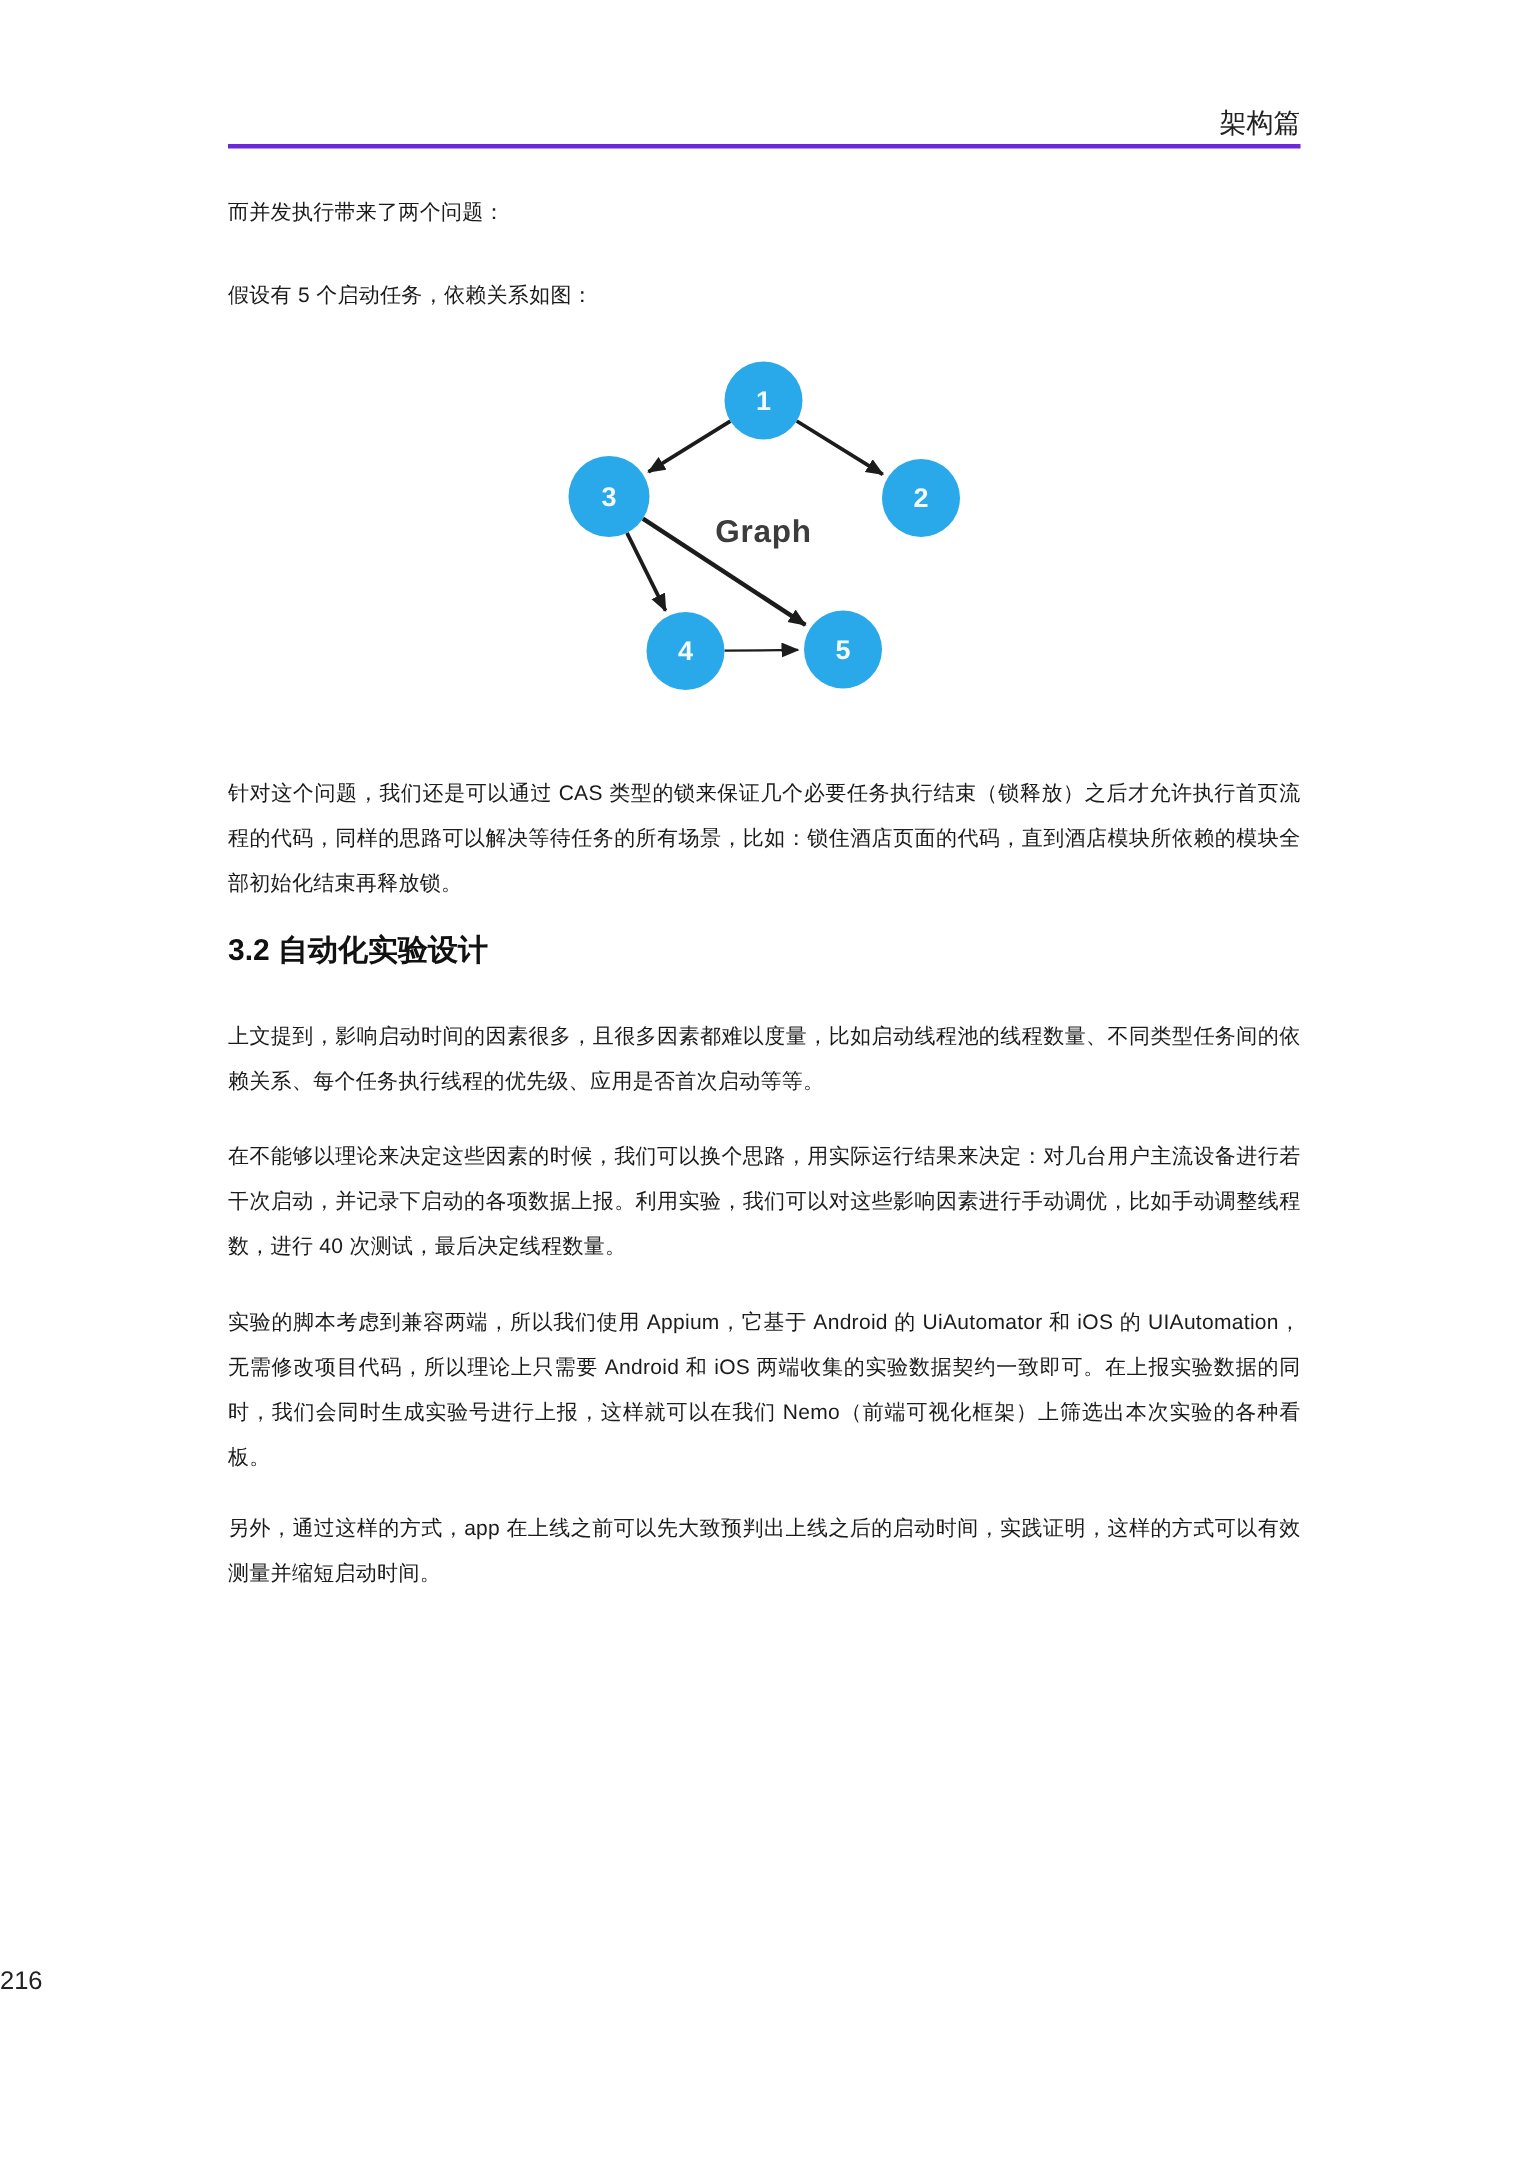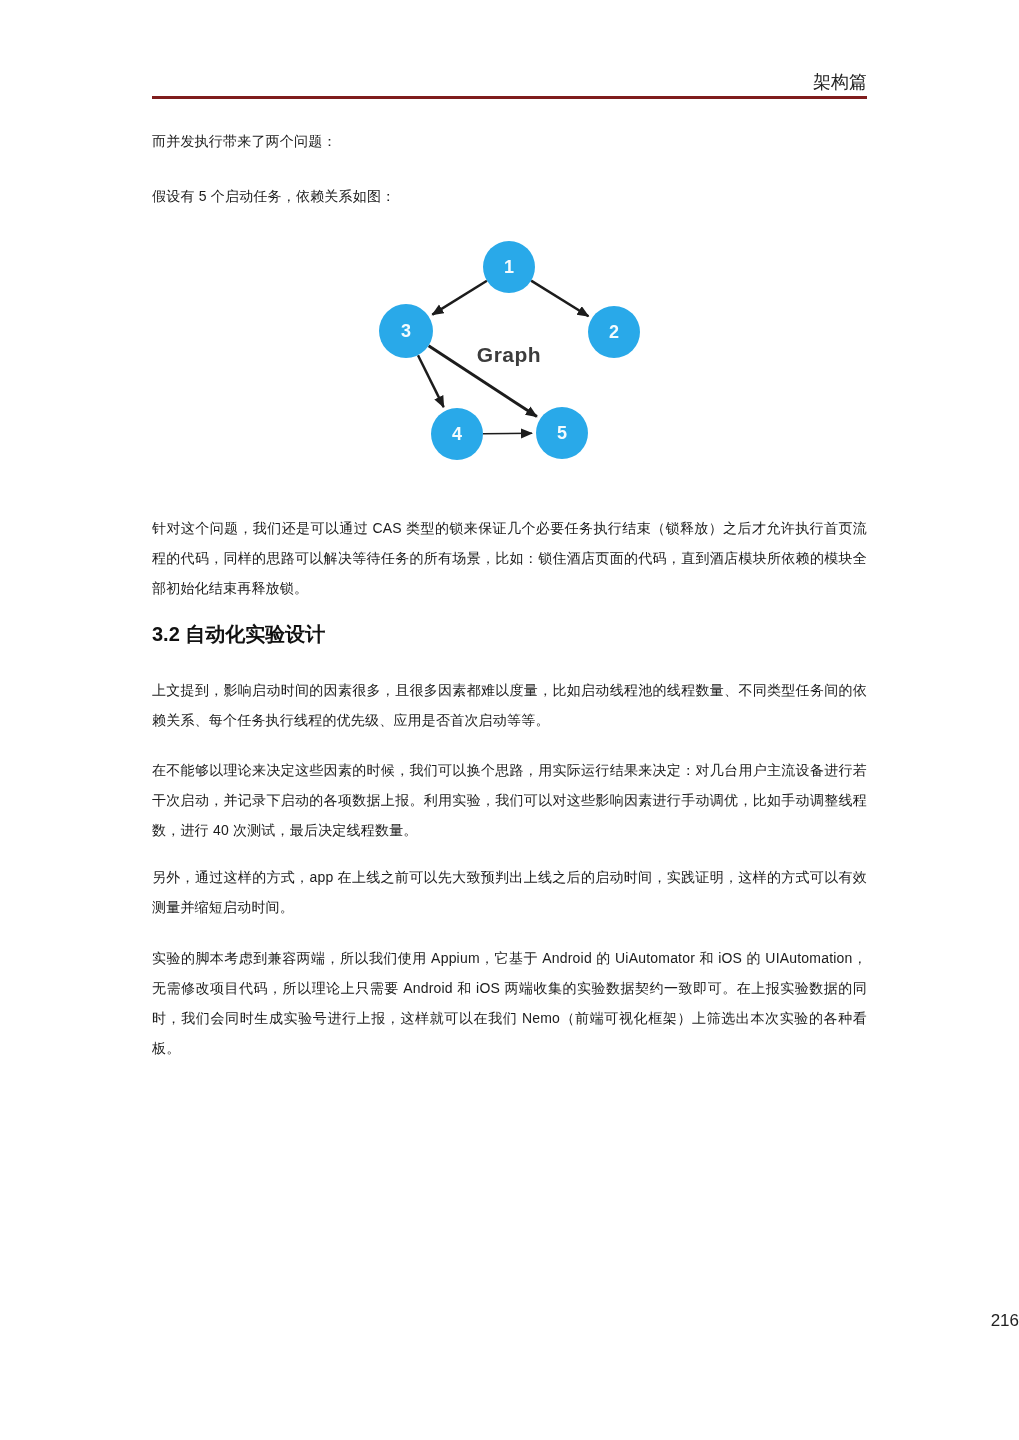--- a/index.html
+++ b/index.html
@@ -17,21 +17,21 @@
     left: 152px;
     top: 0;
     width: 715px;
   }
   .page-header {
     margin-top: 70px;
     text-align: right;
     font-size: 18px;
     line-height: 24px;
     padding-bottom: 2px;
-    border-bottom: 3px solid #7f1d1d;
+    border-bottom: 3px solid #6d28d9;
     color: #222222;
   }
   p.body-text {
     margin: 0;
     font-size: 14px;
     line-height: 30px;
     text-align: justify;
     letter-spacing: 0.2px;
     color: #1b1b1b;
   }
@@ -77,21 +77,21 @@
     font-size: 21px;
     letter-spacing: 0.5px;
     color: #3c3c3c;
     font-family: "Liberation Sans", sans-serif;
   }
   .page-footer {
     position: absolute;
     left: 0;
     right: 0;
     top: 1311px;
-    text-align: right;
+    text-align: left;
     font-size: 17px;
     color: #222222;
   }
 </style>
 </head>
 <body>
 
 <div class="page">
   <div class="content">
 
@@ -128,20 +128,20 @@
 
 
     <p class="body-text m-q2answer">针对这个问题，我们还是可以通过 CAS 类型的锁来保证几个必要任务执行结束（锁释放）之后才允许执行首页流程的代码，同样的思路可以解决等待任务的所有场景，比如：锁住酒店页面的代码，直到酒店模块所依赖的模块全部初始化结束再释放锁。</p>
 
     <h2 class="section-heading">3.2 自动化实验设计</h2>
 
     <p class="body-text m-factors">上文提到，影响启动时间的因素很多，且很多因素都难以度量，比如启动线程池的线程数量、不同类型任务间的依赖关系、每个任务执行线程的优先级、应用是否首次启动等等。</p>
 
     <p class="body-text m-experiment">在不能够以理论来决定这些因素的时候，我们可以换个思路，用实际运行结果来决定：对几台用户主流设备进行若干次启动，并记录下启动的各项数据上报。利用实验，我们可以对这些影响因素进行手动调优，比如手动调整线程数，进行 40 次测试，最后决定线程数量。</p>
 
+    <p class="body-text m-appium">实验的脚本考虑到兼容两端，所以我们使用 Appium，它基于 Android 的 UiAutomator 和 iOS 的 UIAutomation，无需修改项目代码，所以理论上只需要 Android 和 iOS 两端收集的实验数据契约一致即可。在上报实验数据的同时，我们会同时生成实验号进行上报，这样就可以在我们 Nemo（前端可视化框架）上筛选出本次实验的各种看板。</p>
+
     <p class="body-text m-predict">另外，通过这样的方式，app 在上线之前可以先大致预判出上线之后的启动时间，实践证明，这样的方式可以有效测量并缩短启动时间。</p>
-
-    <p class="body-text m-appium">实验的脚本考虑到兼容两端，所以我们使用 Appium，它基于 Android 的 UiAutomator 和 iOS 的 UIAutomation，无需修改项目代码，所以理论上只需要 Android 和 iOS 两端收集的实验数据契约一致即可。在上报实验数据的同时，我们会同时生成实验号进行上报，这样就可以在我们 Nemo（前端可视化框架）上筛选出本次实验的各种看板。</p>
 
   </div>
 
   <div class="page-footer">216</div>
 </div>
 
 </body></html>

